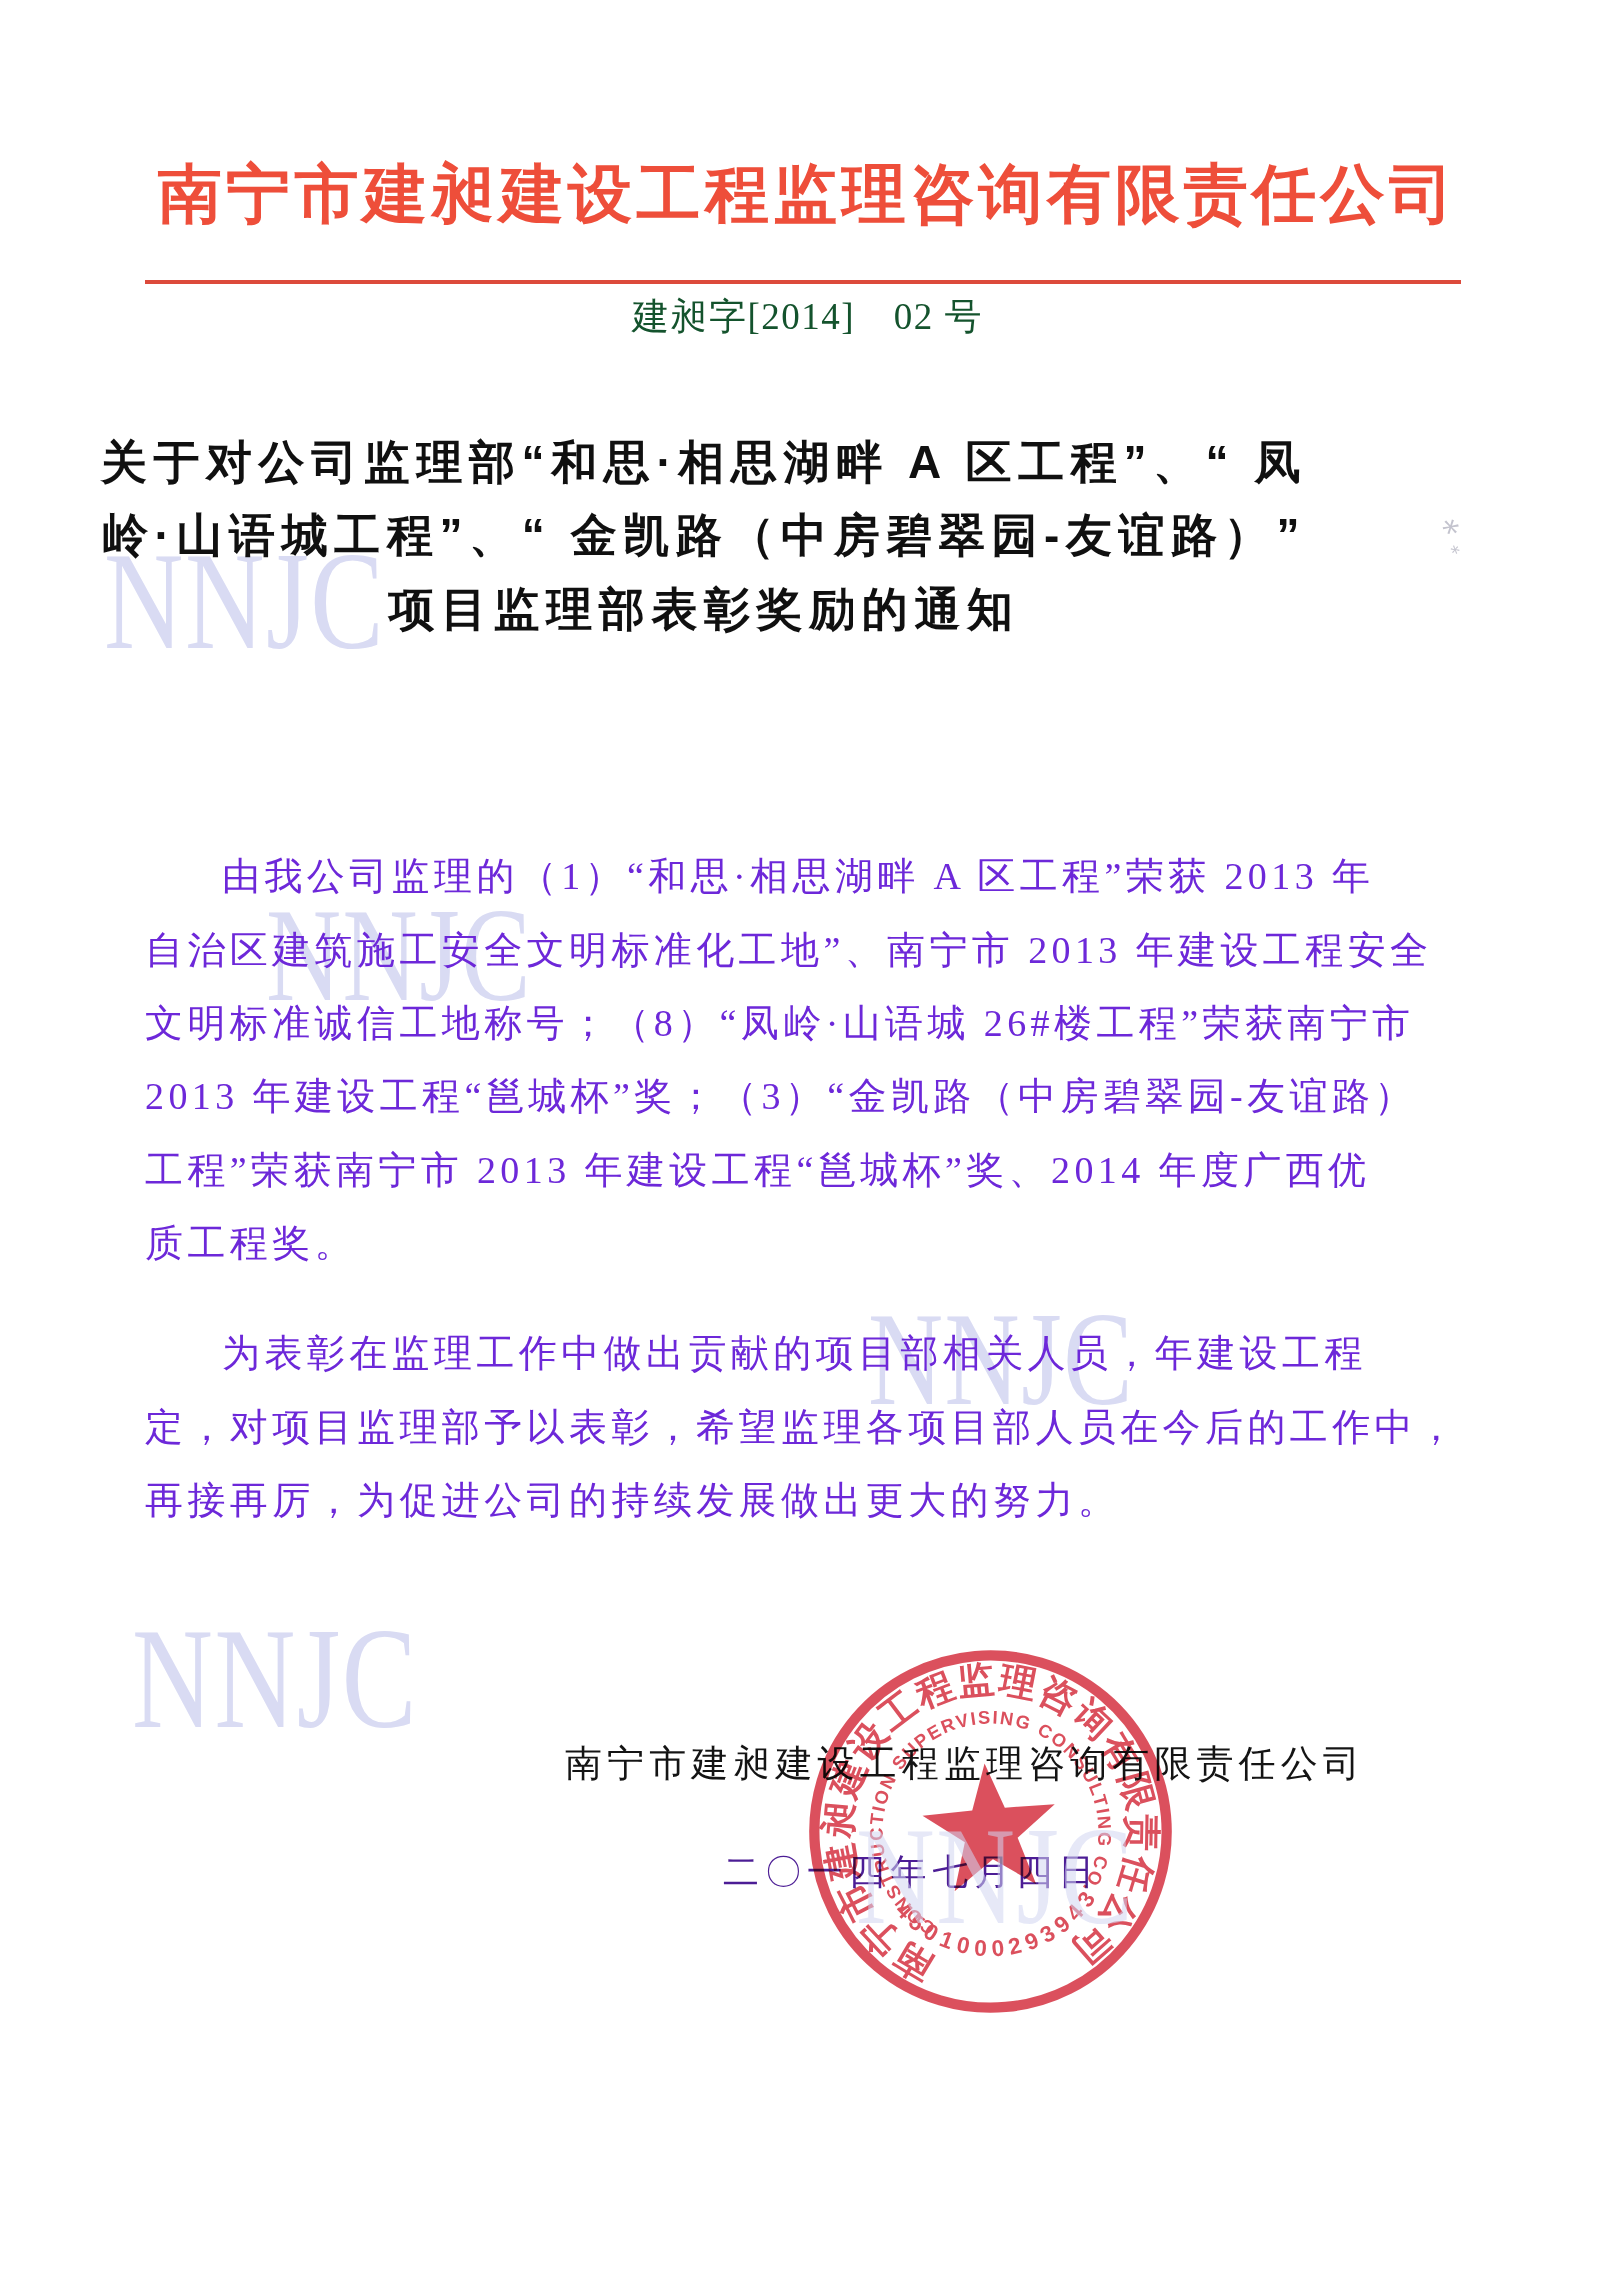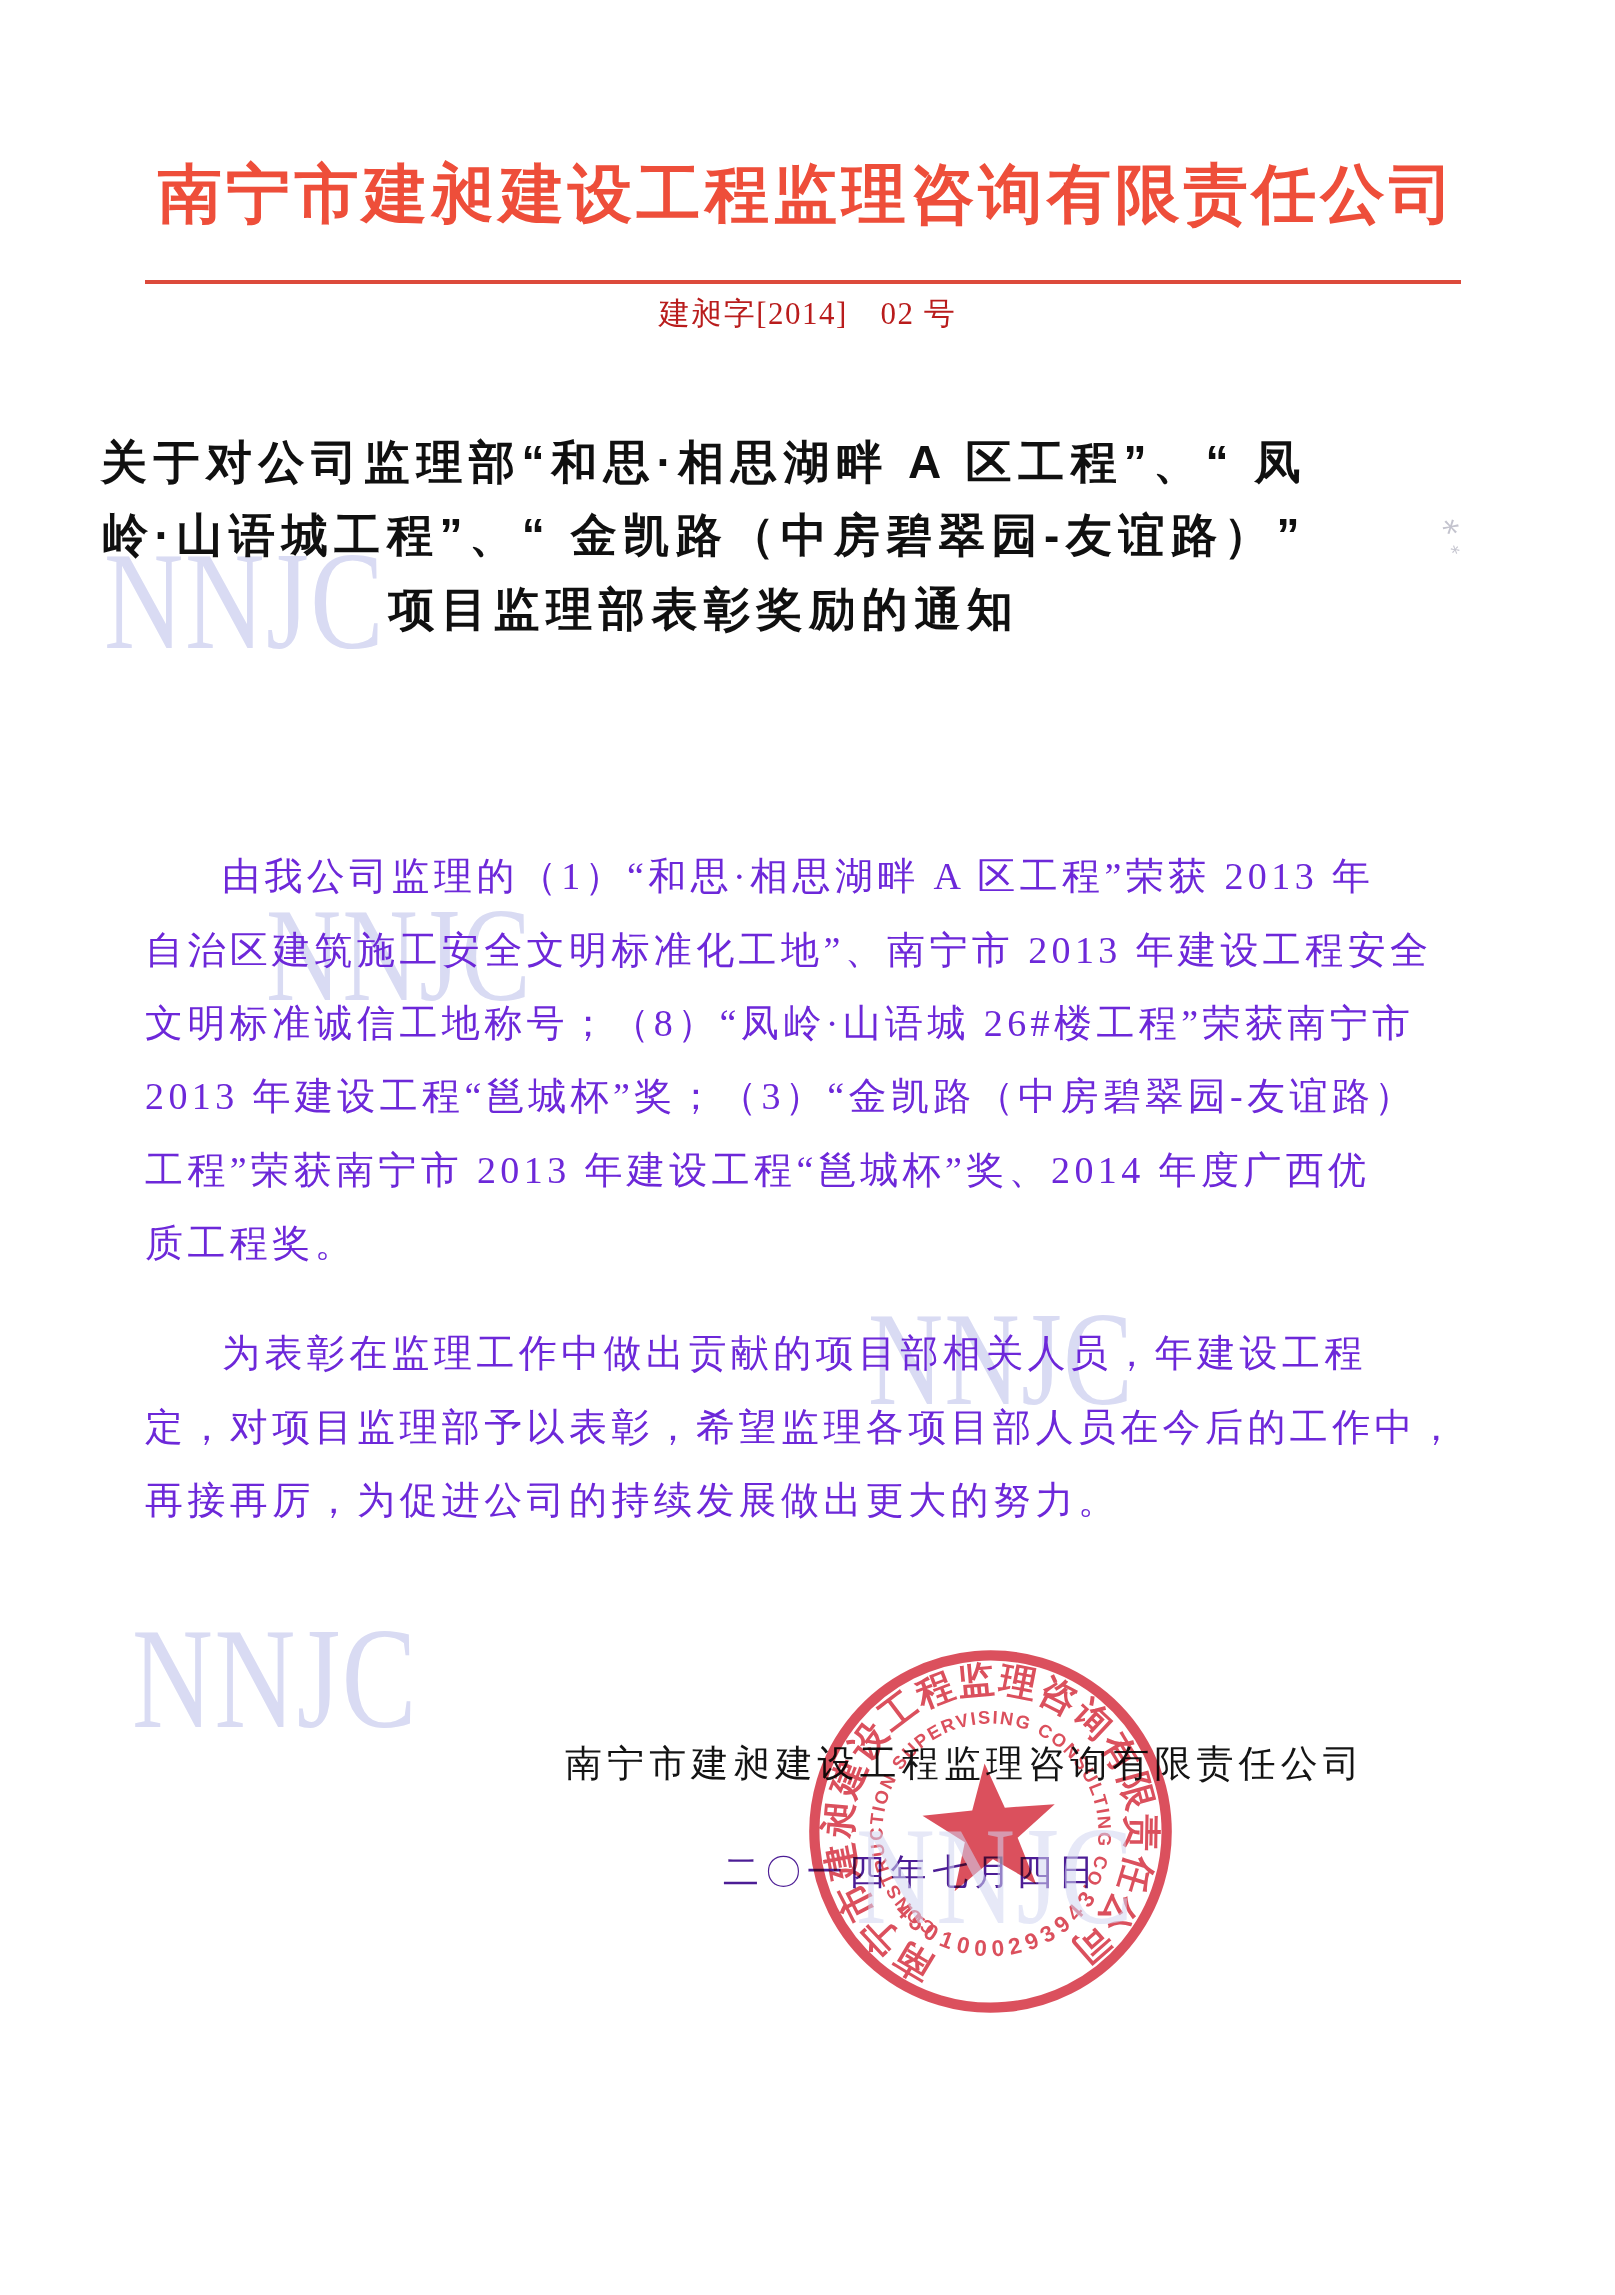--- a/index.html
+++ b/index.html
@@ -15,21 +15,21 @@
   .letterhead{
     top:163px;left:0;width:1615px;text-align:center;
     font-size:64px;font-weight:bold;letter-spacing:4.4px;
     z-index:2;
   }
   .red-rule{
     position:absolute;top:280px;left:145px;width:1316px;height:3.7px;z-index:2;
   }
   .doc-number{
     top:298px;left:0;width:1615px;text-align:center;
-    font-size:31px;color:#b91c1c;letter-spacing:1.5px;z-index:2;
+    font-size:37px;color:#14532d;letter-spacing:1.5px;z-index:2;
   }
   
   .h-line{
     left:0;width:1408px;text-align:center;
     font-family:"Liberation Sans","DejaVu Sans",sans-serif;
     font-weight:bold;font-size:46px;letter-spacing:6.6px;color:#101010;z-index:2;
   }
   
   .b-line{
     font-size:38px;color:#6d28d9;letter-spacing:4.4px;z-index:2;

